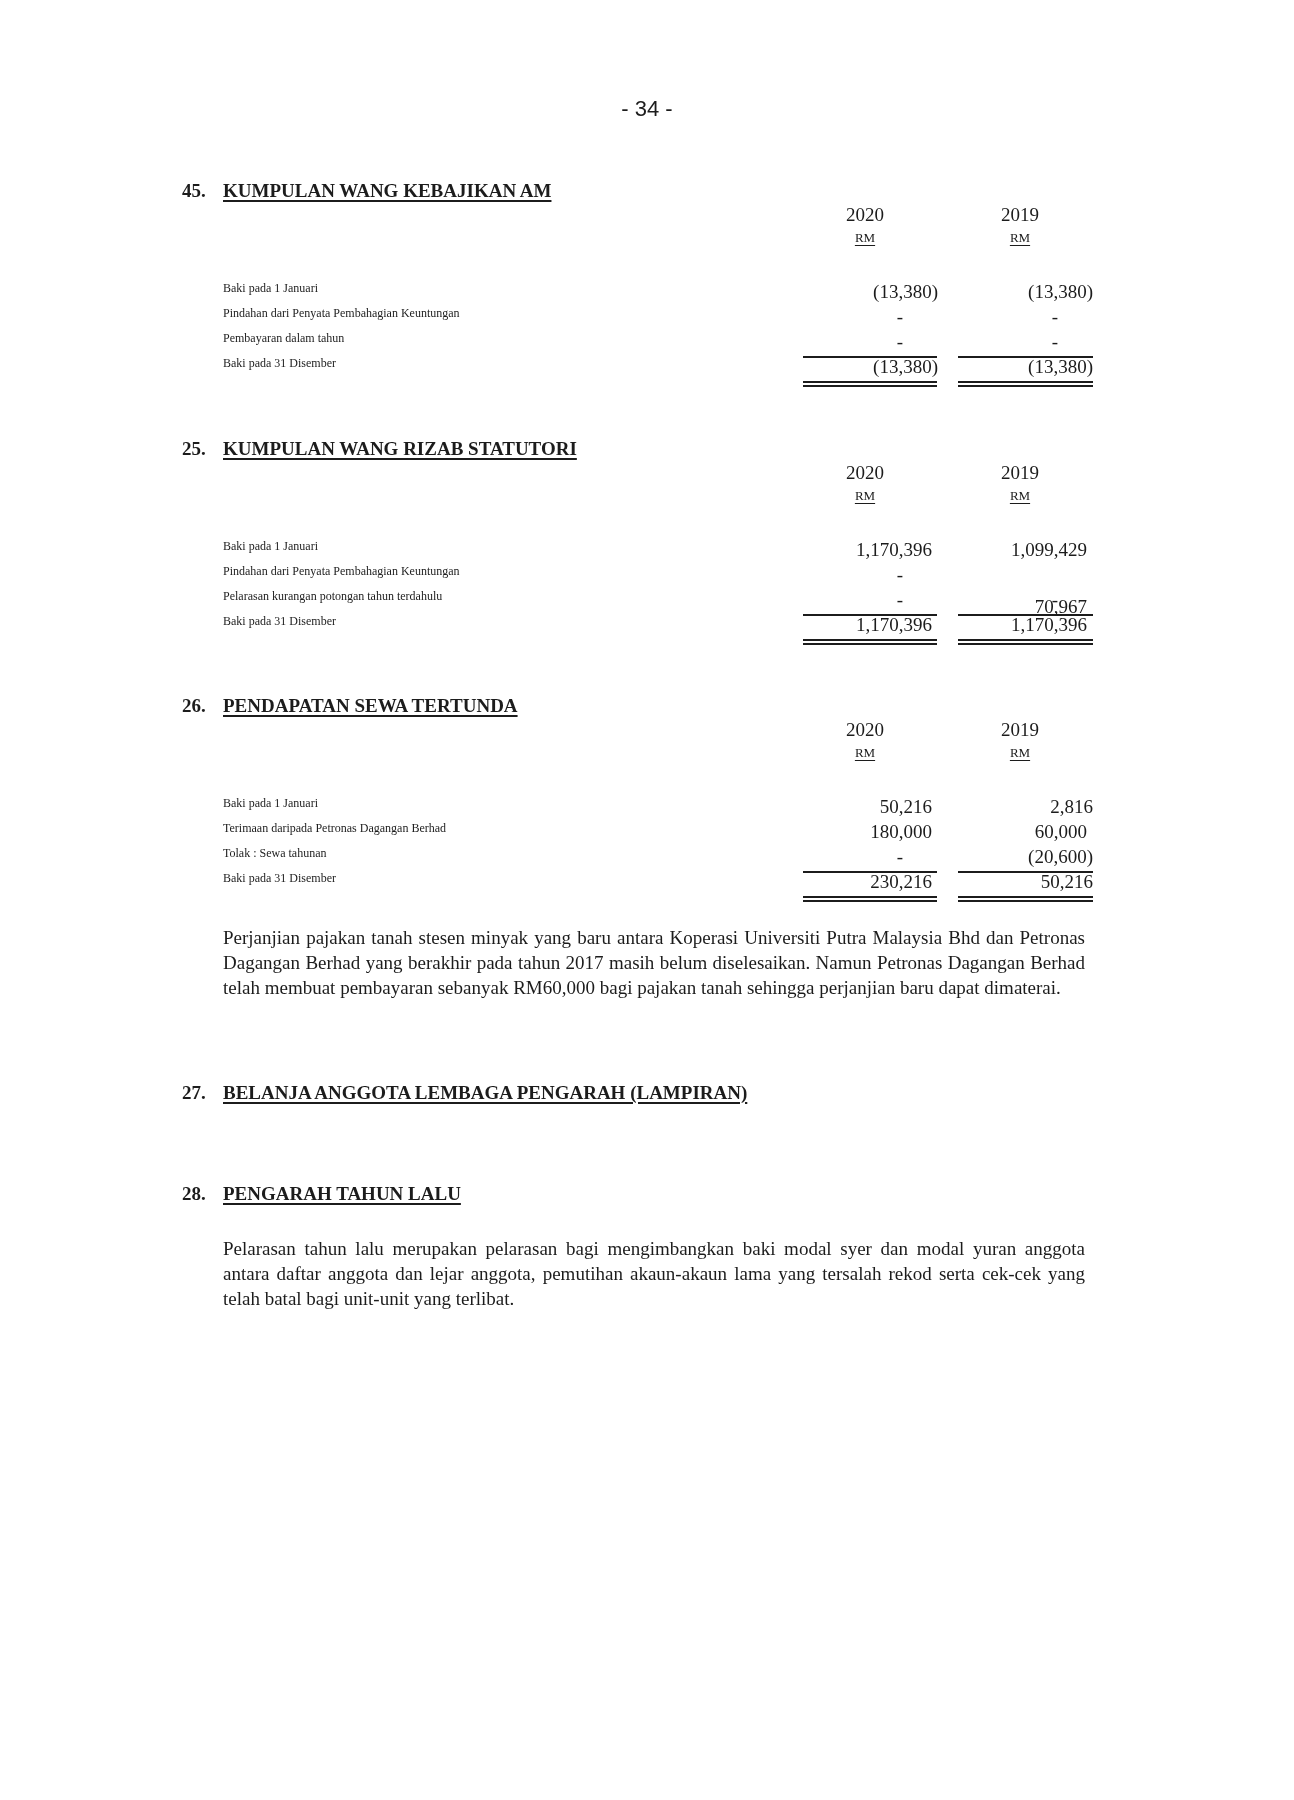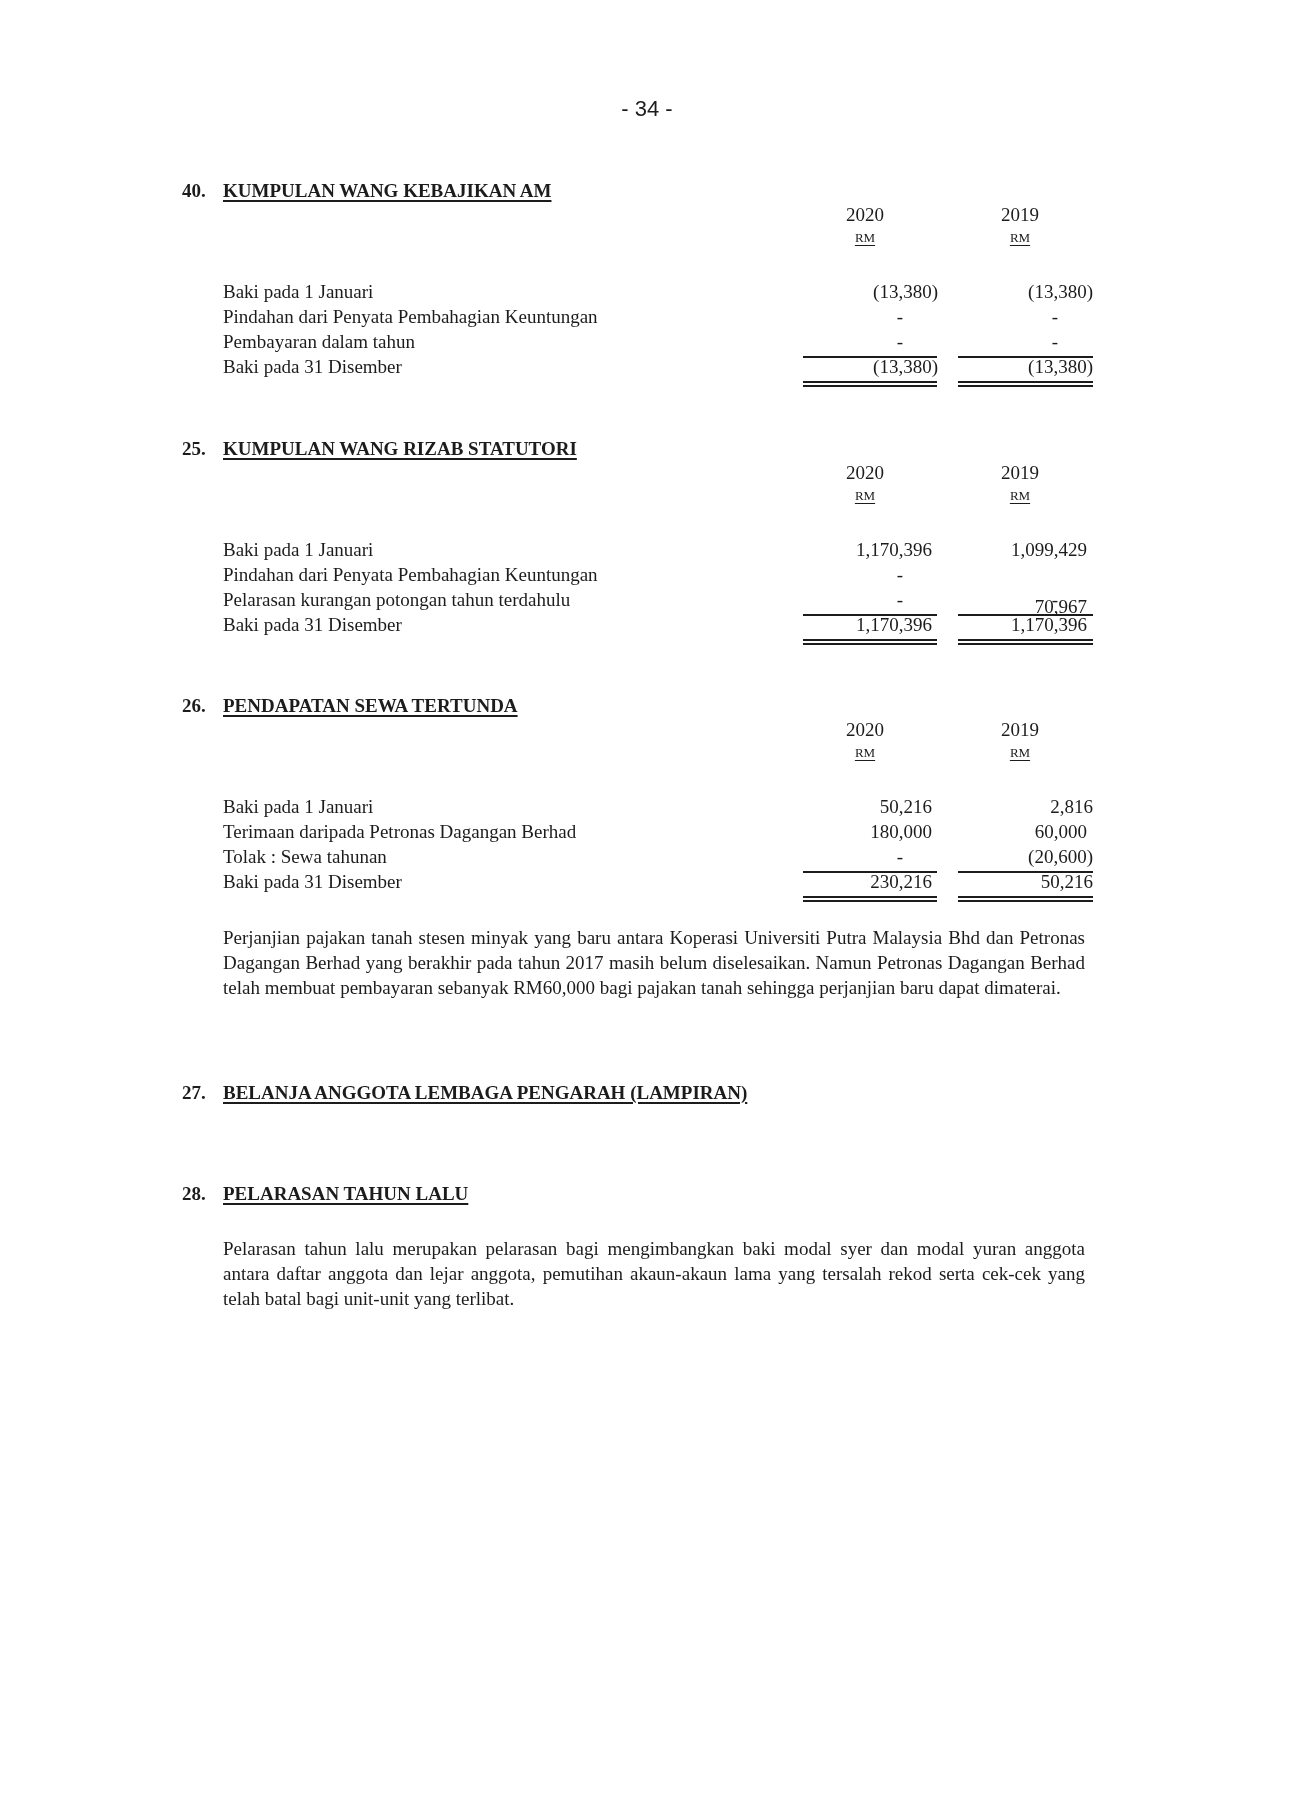--- a/index.html
+++ b/index.html
@@ -9,21 +9,21 @@
   .pageno { font-family: "Liberation Sans", "DejaVu Sans", sans-serif; font-size: 22px;
             left: 0; width: 1294px; text-align: center; top: 96px; }
   .sec-num { left: 182px; font-weight: bold; font-size: 19px; }
   .sec-title { left: 223px; font-weight: bold; font-size: 19px; text-decoration: underline;
                text-decoration-thickness: 2px; text-underline-offset: 3px; }
   .yr { font-size: 19px; width: 80px; text-align: center; }
   .rm { font-size: 13px; width: 80px; text-align: center; text-decoration: underline;
         text-underline-offset: 3px; }
   .c1h { left: 825px; }
   .c2h { left: 980px; }
-  .lbl { left: 223px; font-size: 19px; }
+  .lbl { left: 223px; font-size: 12px; }
   .num { font-size: 19px; text-align: right; }
   .n1 { left: 780px; width: 152px; }
   .n2 { left: 935px; width: 152px; }
   .n1p { left: 780px; width: 158px; }
   .n2p { left: 935px; width: 158px; }
   .dash1 { left: 890px; width: 20px; text-align: center; }
   .dash2 { left: 1045px; width: 20px; text-align: center; }
   .rule { position: absolute; height: 0; border-top: 2px solid #1c1c1c; }
   .rule.c1 { left: 803px; width: 134px; }
   .rule.c2 { left: 958px; width: 135px; }
@@ -32,21 +32,21 @@
   .dbl.c2 { left: 958px; width: 135px; }
   .para { left: 223px; width: 862px; font-size: 19px; line-height: 25px;
           text-align: justify; white-space: normal; }
 </style>
 </head>
 <body>
 
 <div class="abs pageno">- 34 -</div>
 
 <div>
-  <div class="abs sec-num" style="top:180px">40.</div>
+  <div class="abs sec-num" style="top:180px">45.</div>
   <div class="abs sec-title" style="top:180px">KUMPULAN WANG KEBAJIKAN AM</div>
   <div class="abs yr c1h" style="top:204px">2020</div>
   <div class="abs yr c2h" style="top:204px">2019</div>
   <div class="abs rm c1h" style="top:230px">RM</div>
   <div class="abs rm c2h" style="top:230px">RM</div>
 
   <div>
     <div class="abs lbl" style="top:281px">Baki pada 1 Januari</div>
     <div class="abs num n1p" style="top:281px">(13,380)</div>
     <div class="abs num n2p" style="top:281px">(13,380)</div>
@@ -142,15 +142,15 @@
   <div class="abs para" style="top:925px">Perjanjian pajakan tanah stesen minyak yang baru antara Koperasi  Universiti Putra Malaysia Bhd dan Petronas Dagangan Berhad yang berakhir pada tahun 2017 masih belum diselesaikan. Namun Petronas Dagangan Berhad telah membuat pembayaran sebanyak RM60,000 bagi pajakan tanah sehingga perjanjian baru dapat dimaterai.</div>
 </div>
 
 <div>
   <div class="abs sec-num" style="top:1082px">27.</div>
   <div class="abs sec-title" style="top:1082px">BELANJA ANGGOTA LEMBAGA PENGARAH (LAMPIRAN)</div>
 </div>
 
 <div>
   <div class="abs sec-num" style="top:1183px">28.</div>
-  <div class="abs sec-title" style="top:1183px">PELARASAN TAHUN LALU</div>
+  <div class="abs sec-title" style="top:1183px">PENGARAH TAHUN LALU</div>
   <div class="abs para" style="top:1236px">Pelarasan tahun lalu merupakan pelarasan bagi mengimbangkan baki modal syer dan modal yuran anggota antara daftar anggota dan lejar anggota, pemutihan akaun-akaun lama yang tersalah rekod serta cek-cek yang telah batal bagi unit-unit yang terlibat.</div>
 </div>
 
 </body></html>

